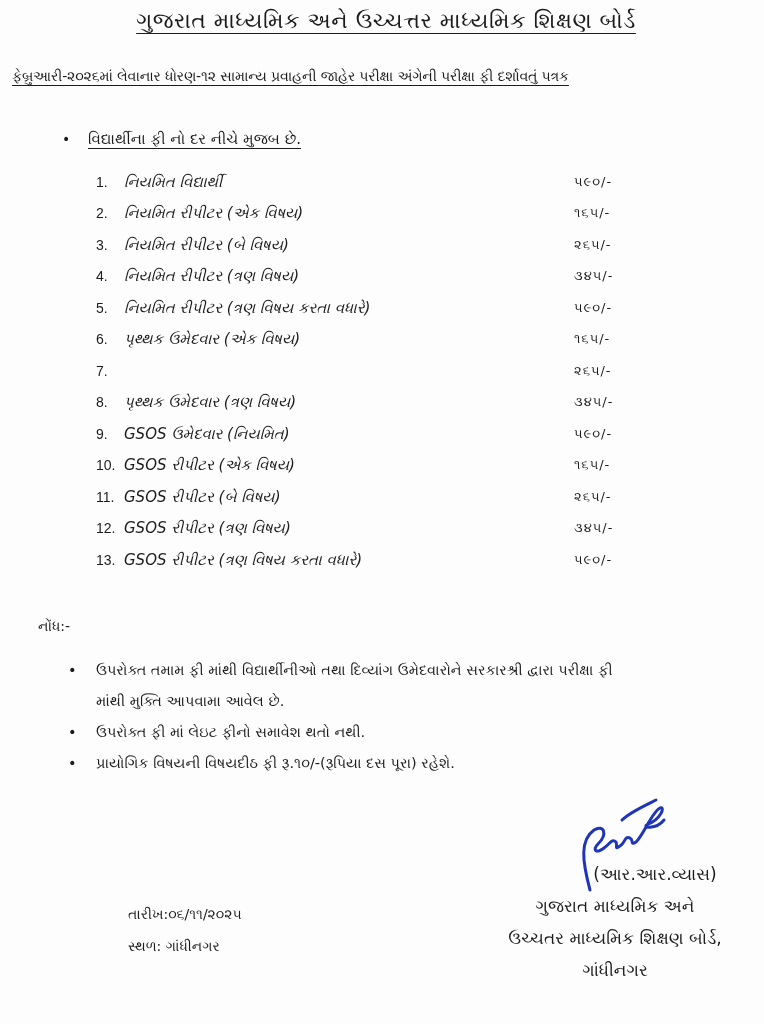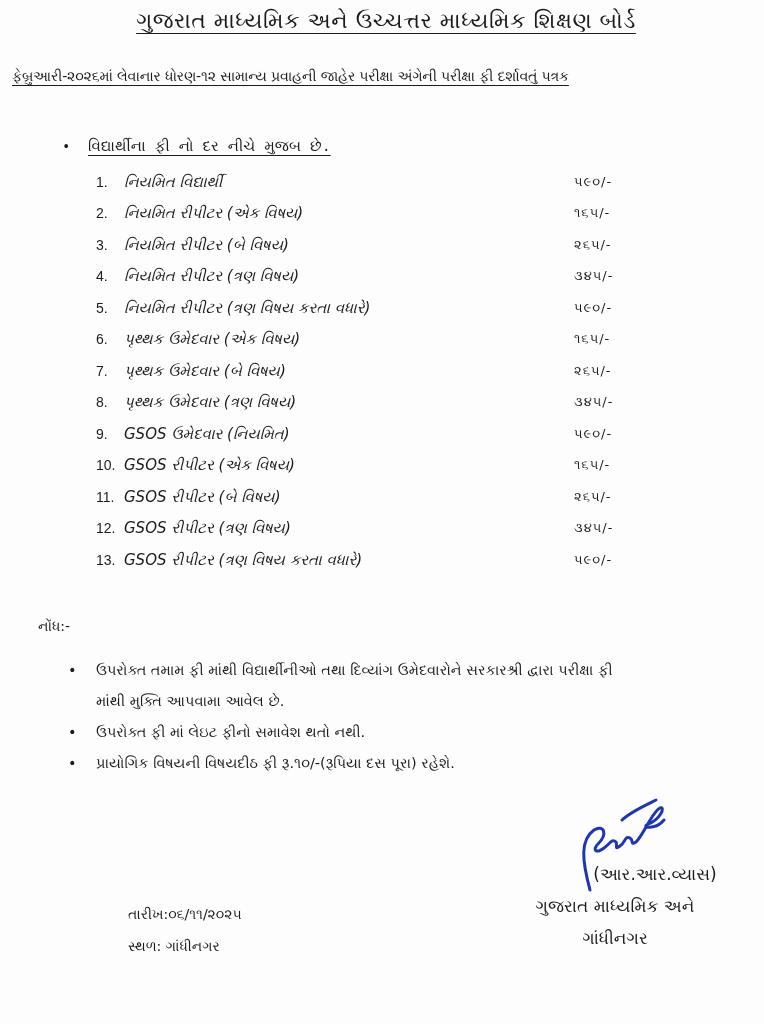--- a/index.html
+++ b/index.html
@@ -13,21 +13,21 @@
       position: absolute; top: 8px; left: 0; width: 764px;
       text-align: center; font-size: 22px; letter-spacing: 0.5px; padding-left: 8px;
     }
     .title span { text-decoration: underline; text-underline-offset: 5px; text-decoration-thickness: 1px; }
     .subtitle {
       position: absolute; top: 62px; left: 12px; width: 745px;
       font-size: 14.2px; white-space: nowrap; letter-spacing: -0.2px; margin-top: 6px;
     }
     .subtitle span { text-decoration: underline; text-underline-offset: 4px; text-decoration-thickness: 1px; }
     .bullet-head {
-      position: absolute; top: 138px; left: 62px; font-size: 15px; font-family: Liberation Mono, monospace;
+      position: absolute; top: 130px; left: 62px; font-size: 15px;
     }
     .bullet-head .dot { display: inline-block; width: 26px; font-size: 14px; }
     .bullet-head .txt { text-decoration: underline; text-underline-offset: 4px; text-decoration-thickness: 1px; }
     .fee-list { position: absolute; top: 166px; left: 96px; width: 560px; }
     .fee-row {
       height: 31.5px; display: flex; align-items: center; font-size: 15px;
     }
     .fee-row .num { width: 28px; font-family: "Liberation Sans", sans-serif; font-size: 14px; }
     .fee-row .name { width: 440px; font-style: italic; }
     .fee-row .amt { position: absolute; left: 478px; font-size: 13px; letter-spacing: 1px; }
@@ -86,21 +86,20 @@
       <span class="name">નિયમિત રીપીટર (ત્રણ વિષય કરતા વધારે)</span>
       <span class="amt">૫૯૦/-</span>
     </div>
   <div class="fee-row">
       <span class="num">6.</span>
       <span class="name">પૃથ્થક ઉમેદવાર (એક વિષય)</span>
       <span class="amt">૧૬૫/-</span>
     </div>
   <div class="fee-row">
       <span class="num">7.</span>
-      <span class="name">પૃથ્થક ઉમેદવાર (બે વિષય)</span>
       <span class="amt">૨૬૫/-</span>
     </div>
   <div class="fee-row">
       <span class="num">8.</span>
       <span class="name">પૃથ્થક ઉમેદવાર (ત્રણ વિષય)</span>
       <span class="amt">૩૪૫/-</span>
     </div>
   <div class="fee-row">
       <span class="num">9.</span>
       <span class="name">GSOS ઉમેદવાર (નિયમિત)</span>
@@ -146,19 +145,20 @@
   </div>
 </div>
 
 <svg class="signature" viewBox="0 0 110 110">
   <path d="M30 100 C 22 70, 20 50, 34 40 C 44 34, 48 44, 38 54 C 32 60, 36 64, 44 58 C 50 54, 52 48, 56 52 C 58 56, 54 60, 60 56 C 66 52, 64 46, 70 48 C 74 50, 70 56, 76 52 C 84 44, 92 22, 100 18 C 106 16, 100 30, 88 34 C 80 38, 96 40, 104 30 M 62 30 C 70 22, 88 14, 96 10" fill="none" stroke="#1f35b8" stroke-width="3" stroke-linecap="round" stroke-linejoin="round"></path>
 </svg>
 
 <div class="sign-block">
   <div class="sign-name">(આર.આર.વ્યાસ)</div>
   <div>ગુજરાત માધ્યમિક અને</div>
+  <div>ઉચ્ચતર માધ્યમિક શિક્ષણ બોર્ડ,</div>
   <div>ગાંધીનગર</div>
 </div>
 
 <div class="date-block">
   <div>તારીખ:૦૬/૧૧/૨૦૨૫</div>
   <div>સ્થળ: ગાંધીનગર</div>
 </div>
 
 </body></html>

